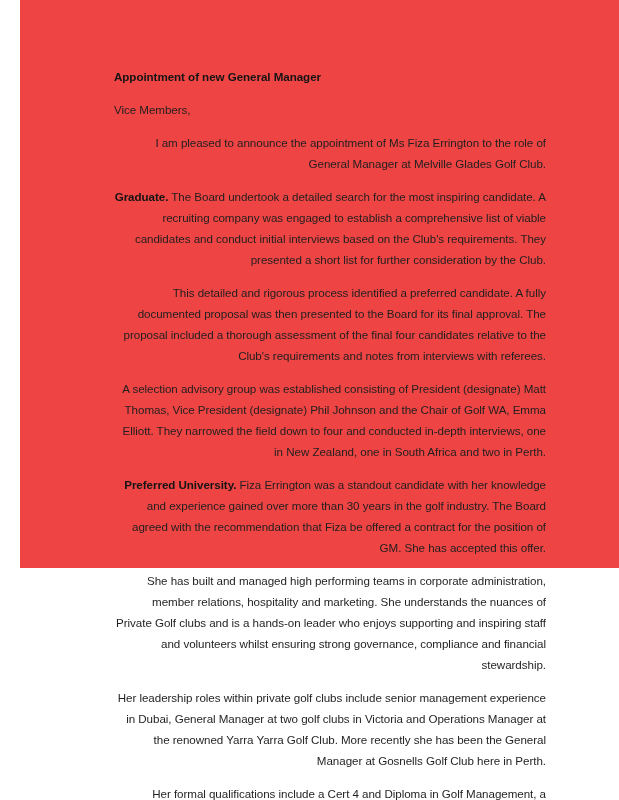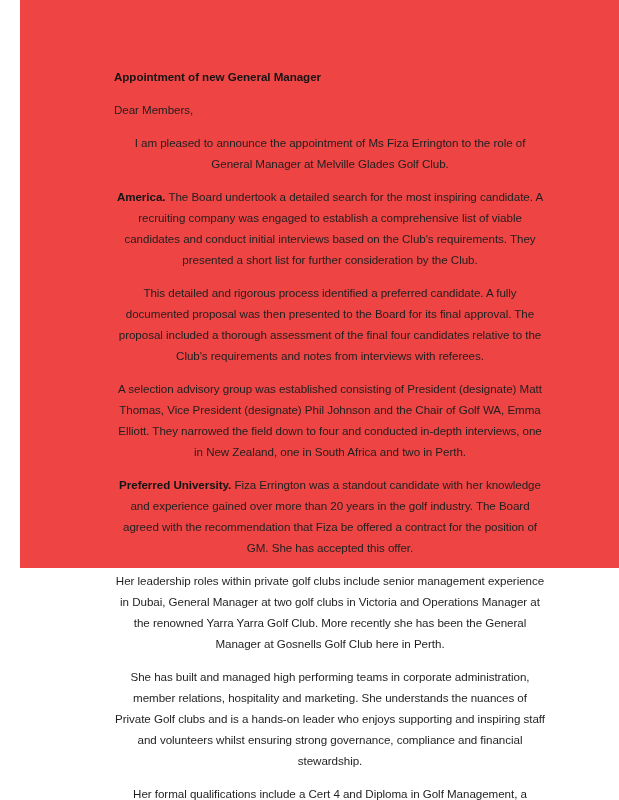--- a/index.html
+++ b/index.html
@@ -35,21 +35,21 @@
     letter-spacing: -0.05px;
     margin: 0 0 12px 0;
     color: #141414;
   }
   .para {
     font-size: 11.6px;
     line-height: 21px;
     margin: 0 0 12px 0;
     letter-spacing: -0.05px;
     color: #1f1f1f;
-    text-align: center;
+    text-align: right;
     word-spacing: 0px;
   }
   .para:last-child {
     margin-bottom: 0;
   }
   .lead {
     font-weight: bold;
     color: #141414;
   }
   .salutation {
@@ -61,32 +61,32 @@
   }
 </style>
 </head>
 <body>
 
 <div class="page">
   <div class="doc-body">
 
     <h1 class="doc-title">Appointment of new General Manager</h1>
 
-    <p class="salutation">Dear Members,</p>
+    <p class="salutation">Vice Members,</p>
 
     <p class="para"><span>I am pleased to announce the appointment of Ms Fiza Errington to the role of General Manager at Melville Glades Golf Club.</span></p>
 
-    <p class="para"><span class="lead">America.</span><span> The Board undertook a detailed search for the most inspiring candidate. A recruiting company was engaged to establish a comprehensive list of viable candidates and conduct initial interviews based on the Club's requirements. They presented a short list for further consideration by the Club.</span></p>
+    <p class="para"><span class="lead">Graduate.</span><span> The Board undertook a detailed search for the most inspiring candidate. A recruiting company was engaged to establish a comprehensive list of viable candidates and conduct initial interviews based on the Club's requirements. They presented a short list for further consideration by the Club.</span></p>
 
     <p class="para"><span>This detailed and rigorous process identified a preferred candidate. A fully documented proposal was then presented to the Board for its final approval. The proposal included a thorough assessment of the final four candidates relative to the Club's requirements and notes from interviews with referees.</span></p>
 
     <p class="para"><span>A selection advisory group was established consisting of President (designate) Matt Thomas, Vice President (designate) Phil Johnson and the Chair of Golf WA, Emma Elliott. They narrowed the field down to four and conducted in-depth interviews, one in New Zealand, one in South Africa and two in Perth.</span></p>
 
-    <p class="para"><span class="lead">Preferred University.</span><span> Fiza Errington was a standout candidate with her knowledge and experience gained over more than 20 years in the golf industry. The Board agreed with the recommendation that Fiza be offered a contract for the position of GM. She has accepted this offer.</span></p>
+    <p class="para"><span class="lead">Preferred University.</span><span> Fiza Errington was a standout candidate with her knowledge and experience gained over more than 30 years in the golf industry. The Board agreed with the recommendation that Fiza be offered a contract for the position of GM. She has accepted this offer.</span></p>
+
+    <p class="para"><span>She has built and managed high performing teams in corporate administration, member relations, hospitality and marketing. She understands the nuances of Private Golf clubs and is a hands-on leader who enjoys supporting and inspiring staff and volunteers whilst ensuring strong governance, compliance and financial stewardship.</span></p>
 
     <p class="para"><span>Her leadership roles within private golf clubs include senior management experience in Dubai, General Manager at two golf clubs in Victoria and Operations Manager at the renowned Yarra Yarra Golf Club. More recently she has been the General Manager at Gosnells Golf Club here in Perth.</span></p>
-
-    <p class="para"><span>She has built and managed high performing teams in corporate administration, member relations, hospitality and marketing. She understands the nuances of Private Golf clubs and is a hands-on leader who enjoys supporting and inspiring staff and volunteers whilst ensuring strong governance, compliance and financial stewardship.</span></p>
 
     <p class="para"><span>Her formal qualifications include a Cert 4 and Diploma in Golf Management, a Bachelor of Business degree from Edith Cowan University with a major in sports management and a Post Graduate degree in Education, majoring in business. She is also the first female in Australia to achieve accreditation from the worldwide Certified Club Managers Association of America (CCM). She is an avid golfer and is a low handicap player.</span></p>
 
   </div>
 </div>
 
 </body></html>

